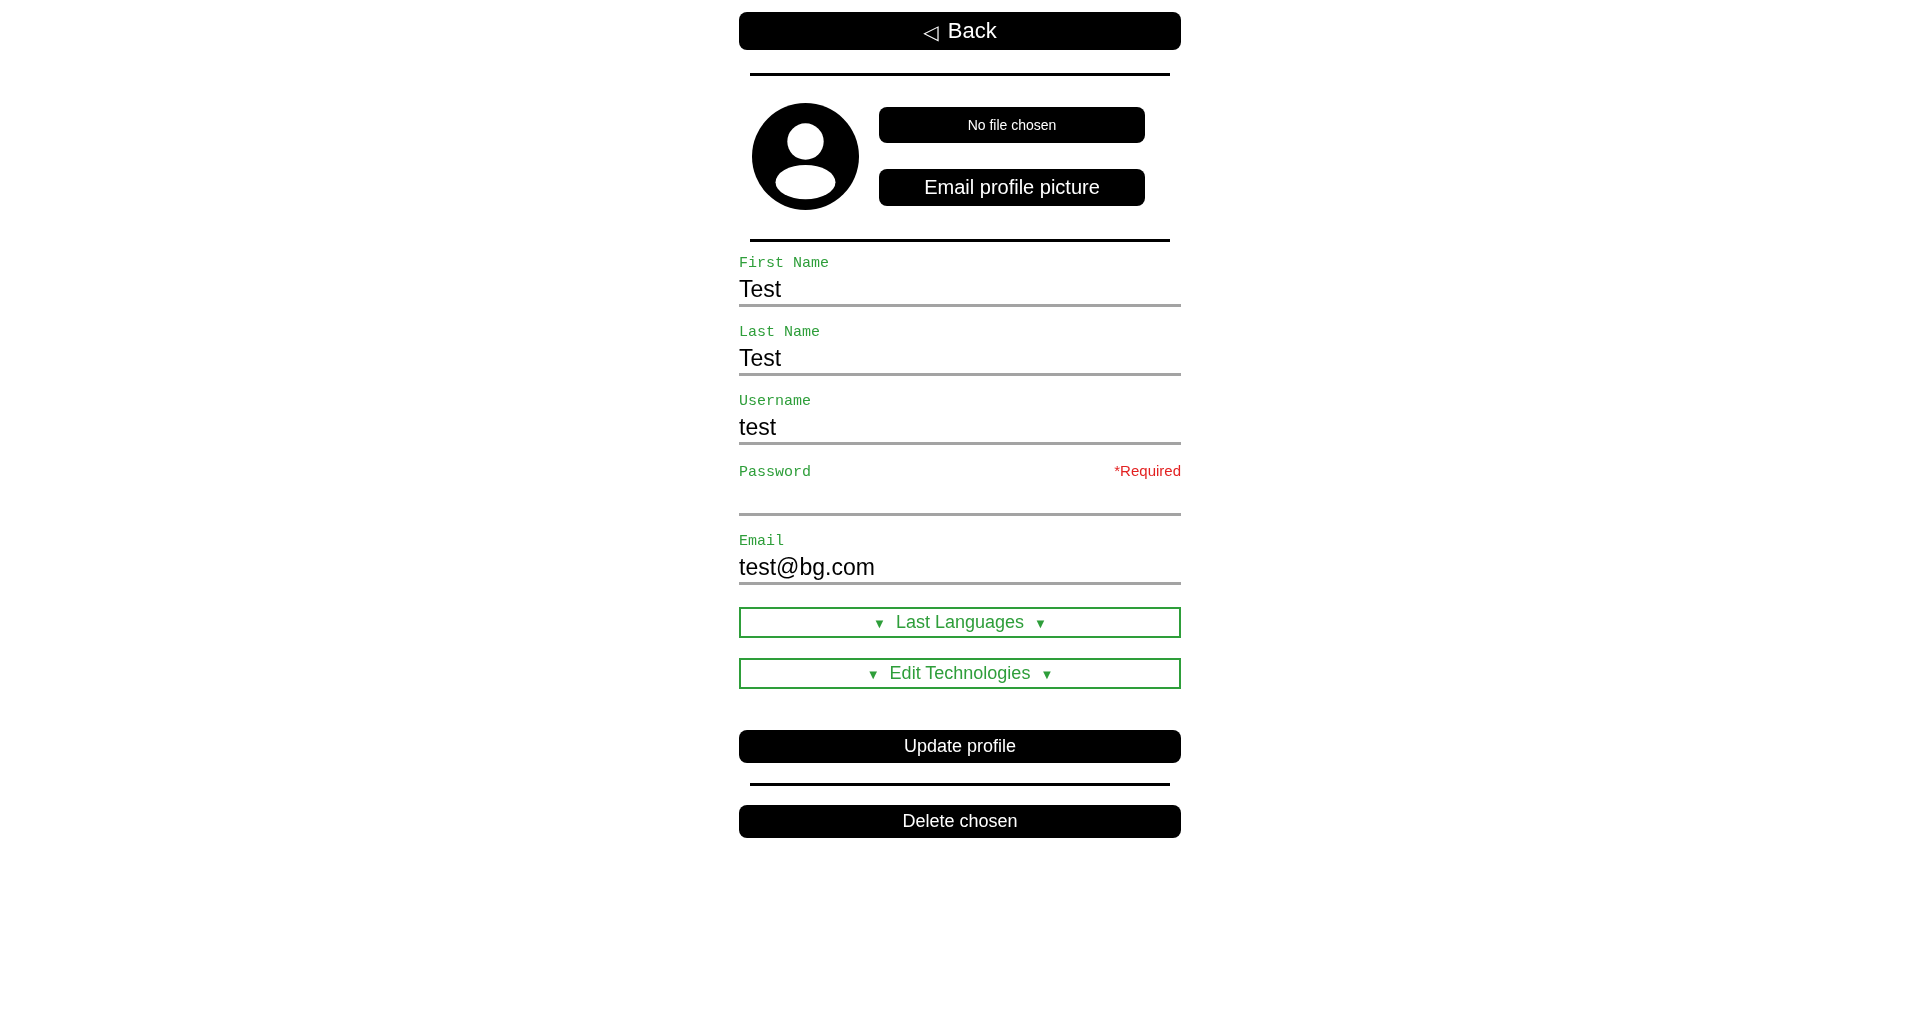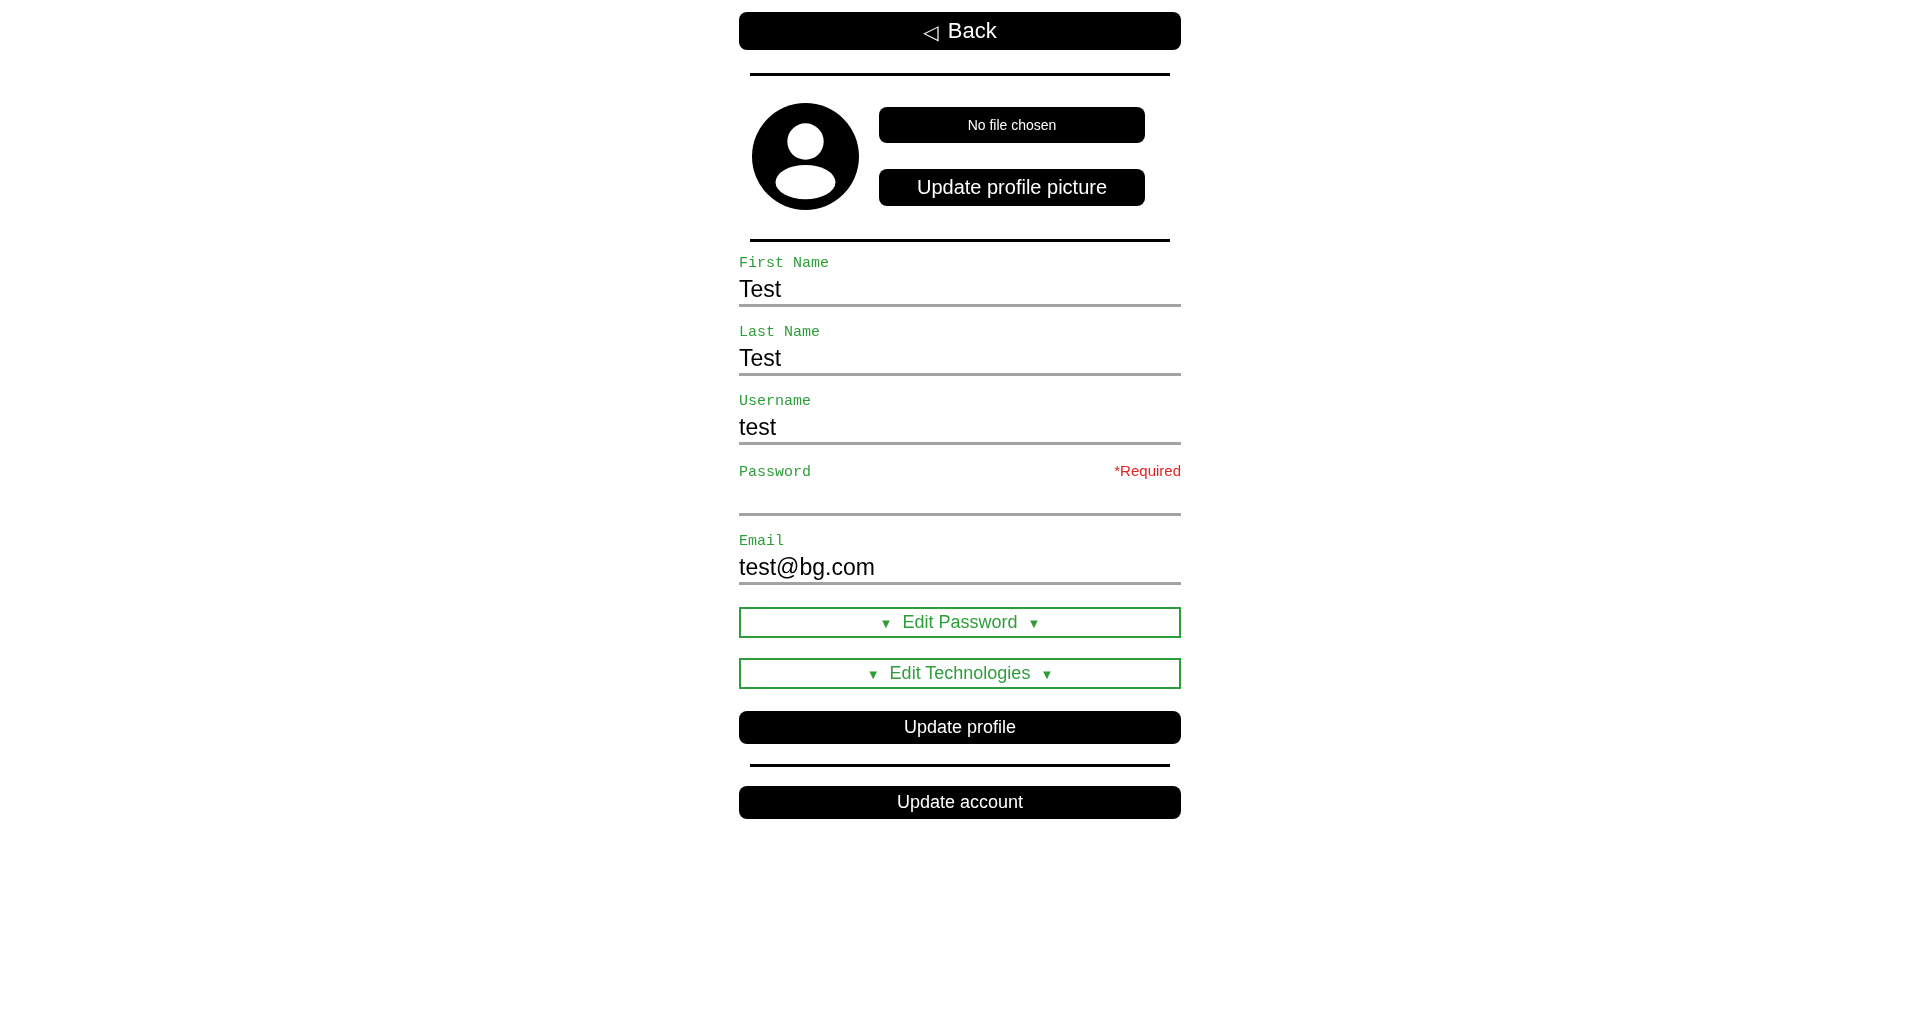--- a/index.html
+++ b/index.html
@@ -100,21 +100,21 @@
     cursor: pointer;
     display: flex;
     align-items: center;
     justify-content: center;
     gap: 10px;
   }
   .edit-languages    { margin-top: 22px; }
   .edit-technologies { margin-top: 20px; }
   .caret { font-size: 13px; line-height: 1; position: relative; top: 1px; }
 
-  .submit-btn { margin-top: 22px; width: 100%; height: 33px; font-size: 18px; }
+  .submit-btn { margin-top: 41px; width: 100%; height: 33px; font-size: 18px; }
   .delete-btn { margin-top: 19px; width: 100%; height: 33px; font-size: 18px; }
 </style>
 </head>
 <body>
 
 <div class="container">
 
   <div class="top-bar">
     <button class="btn-black top-btn">
       <span class="back-tri">◁</span>
@@ -127,21 +127,21 @@
   <div class="avatar-row">
     <div class="avatar">
       <svg viewBox="0 0 100 100">
         <circle cx="50" cy="50" r="50" fill="#000000"></circle>
         <circle cx="50" cy="36" r="17" fill="#ffffff"></circle>
         <ellipse cx="50" cy="74" rx="28" ry="16" fill="#ffffff"></ellipse>
       </svg>
     </div>
     <div class="avatar-buttons">
       <button class="btn-black file-btn">No file chosen</button>
-      <button class="btn-black upload-btn">Update profile picture</button>
+      <button class="btn-black upload-btn">Email profile picture</button>
     </div>
   </div>
 
   <hr class="divider divider-avatar">
 
   <div class="profile-form">
 
     <div class="field">
       <div class="label-row">
         <span class="field-label">First Name</span>
@@ -173,30 +173,30 @@
 
     <div class="field">
       <div class="label-row">
         <span class="field-label">Email</span>
       </div>
       <input type="text" class="field-input" value="test@bg.com" style="">
     </div>
 
     <button class="btn-outline edit-languages">
       <span class="caret">▼</span>
-      <span>Edit Password</span>
+      <span>Last Languages</span>
       <span class="caret">▼</span>
     </button>
 
     <button class="btn-outline edit-technologies">
       <span class="caret">▼</span>
       <span>Edit Technologies</span>
       <span class="caret">▼</span>
     </button>
 
     <button class="btn-black submit-btn">Update profile</button>
   </div>
 
   <hr class="divider divider-danger">
 
-  <button class="btn-black delete-btn">Update account</button>
+  <button class="btn-black delete-btn">Delete chosen</button>
 
 </div>
 
 </body></html>

